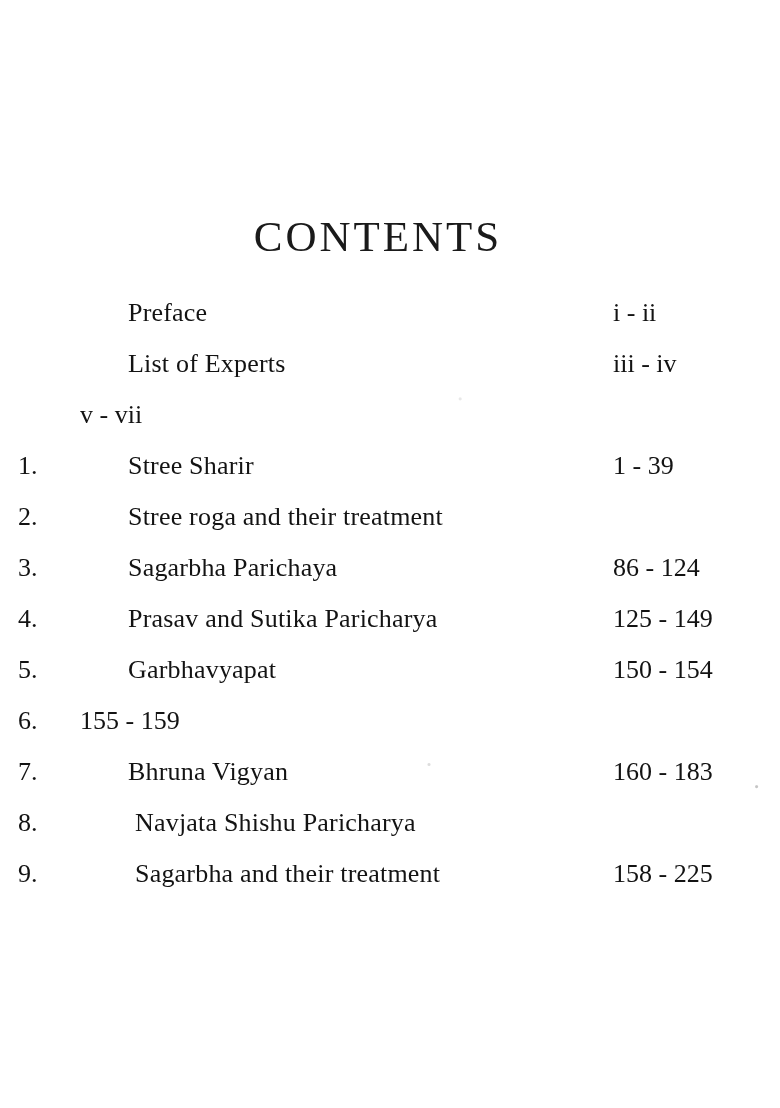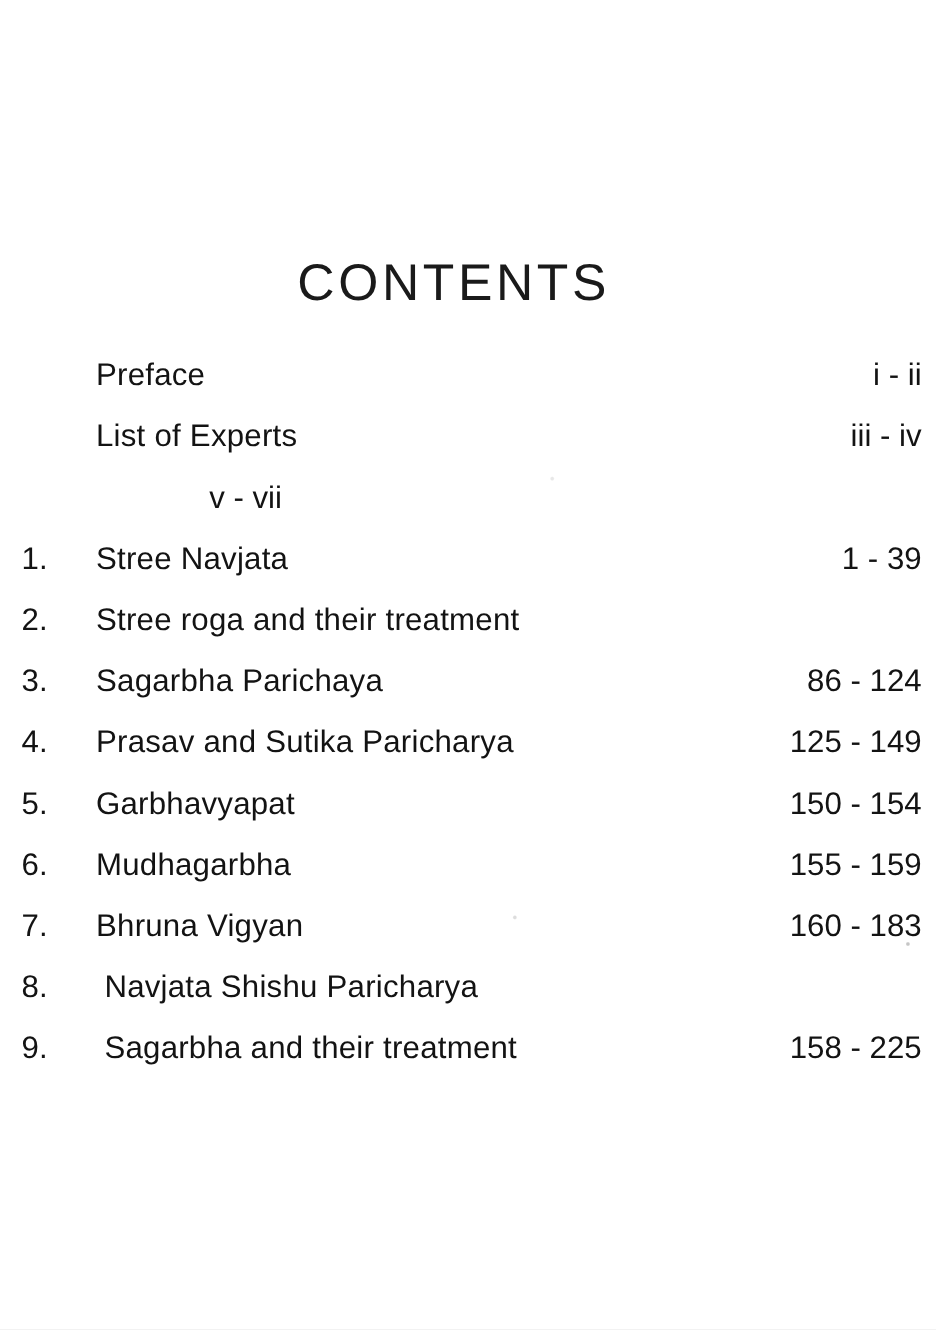--- a/index.html
+++ b/index.html
@@ -10,21 +10,21 @@
   .page {
     position: relative;
     width: 780px;
     height: 1108px;
     margin: 0 auto;
     background: #ffffff;
     background-image:
       radial-gradient(circle at 97% 71%, rgba(90,90,90,0.35) 0 1px, transparent 2px),
       radial-gradient(circle at 55% 69%, rgba(120,120,120,0.25) 0 1px, transparent 2px),
       radial-gradient(circle at 59% 36%, rgba(140,140,140,0.2) 0 1px, transparent 2px);
-    font-family: Liberation Sans, sans-serif;
+    font-family: Liberation Serif, serif;
     color: #161616;
     overflow: hidden;
   }
   .doc-title {
     position: absolute;
     top: 212px;
     left: 0;
     width: 756px;
     text-align: center;
     font-size: 43px;
@@ -48,26 +48,27 @@
   .row .num {
     box-sizing: border-box;
     width: 80px;
     padding-left: 18px;
     flex: 0 0 auto;
   }
   .row .entry-title {
     flex: 1 1 auto;
     letter-spacing: 0.2px;
     white-space: nowrap;
+    margin-left: 48px;
   }
   .row .pages {
     flex: 0 0 auto;
     width: 155px;
     margin-right: 12px;
-    text-align: right;
+    text-align: left;
     white-space: nowrap;
   }
   
   .row.drift .entry-title { padding-left: 7px; }
 </style>
 </head>
 <body>
 
 <div class="page">
 
@@ -87,21 +88,21 @@
       <span class="pages">iii - iv</span>
     </div>
 
     <div class="row">
       <span class="num"></span>
       <span class="pages">v - vii</span>
     </div>
 
     <div class="row">
       <span class="num">1.</span>
-      <span class="entry-title">Stree Navjata</span>
+      <span class="entry-title">Stree Sharir</span>
       <span class="pages">1 - 39</span>
     </div>
 
     <div class="row">
       <span class="num">2.</span>
       <span class="entry-title">Stree roga and their treatment</span>
     </div>
 
     <div class="row">
       <span class="num">3.</span>
@@ -116,21 +117,20 @@
     </div>
 
     <div class="row">
       <span class="num">5.</span>
       <span class="entry-title">Garbhavyapat</span>
       <span class="pages">150 - 154</span>
     </div>
 
     <div class="row">
       <span class="num">6.</span>
-      <span class="entry-title">Mudhagarbha</span>
       <span class="pages">155 - 159</span>
     </div>
 
     <div class="row">
       <span class="num">7.</span>
       <span class="entry-title">Bhruna Vigyan</span>
       <span class="pages">160 - 183</span>
     </div>
 
     <div class="row drift">

